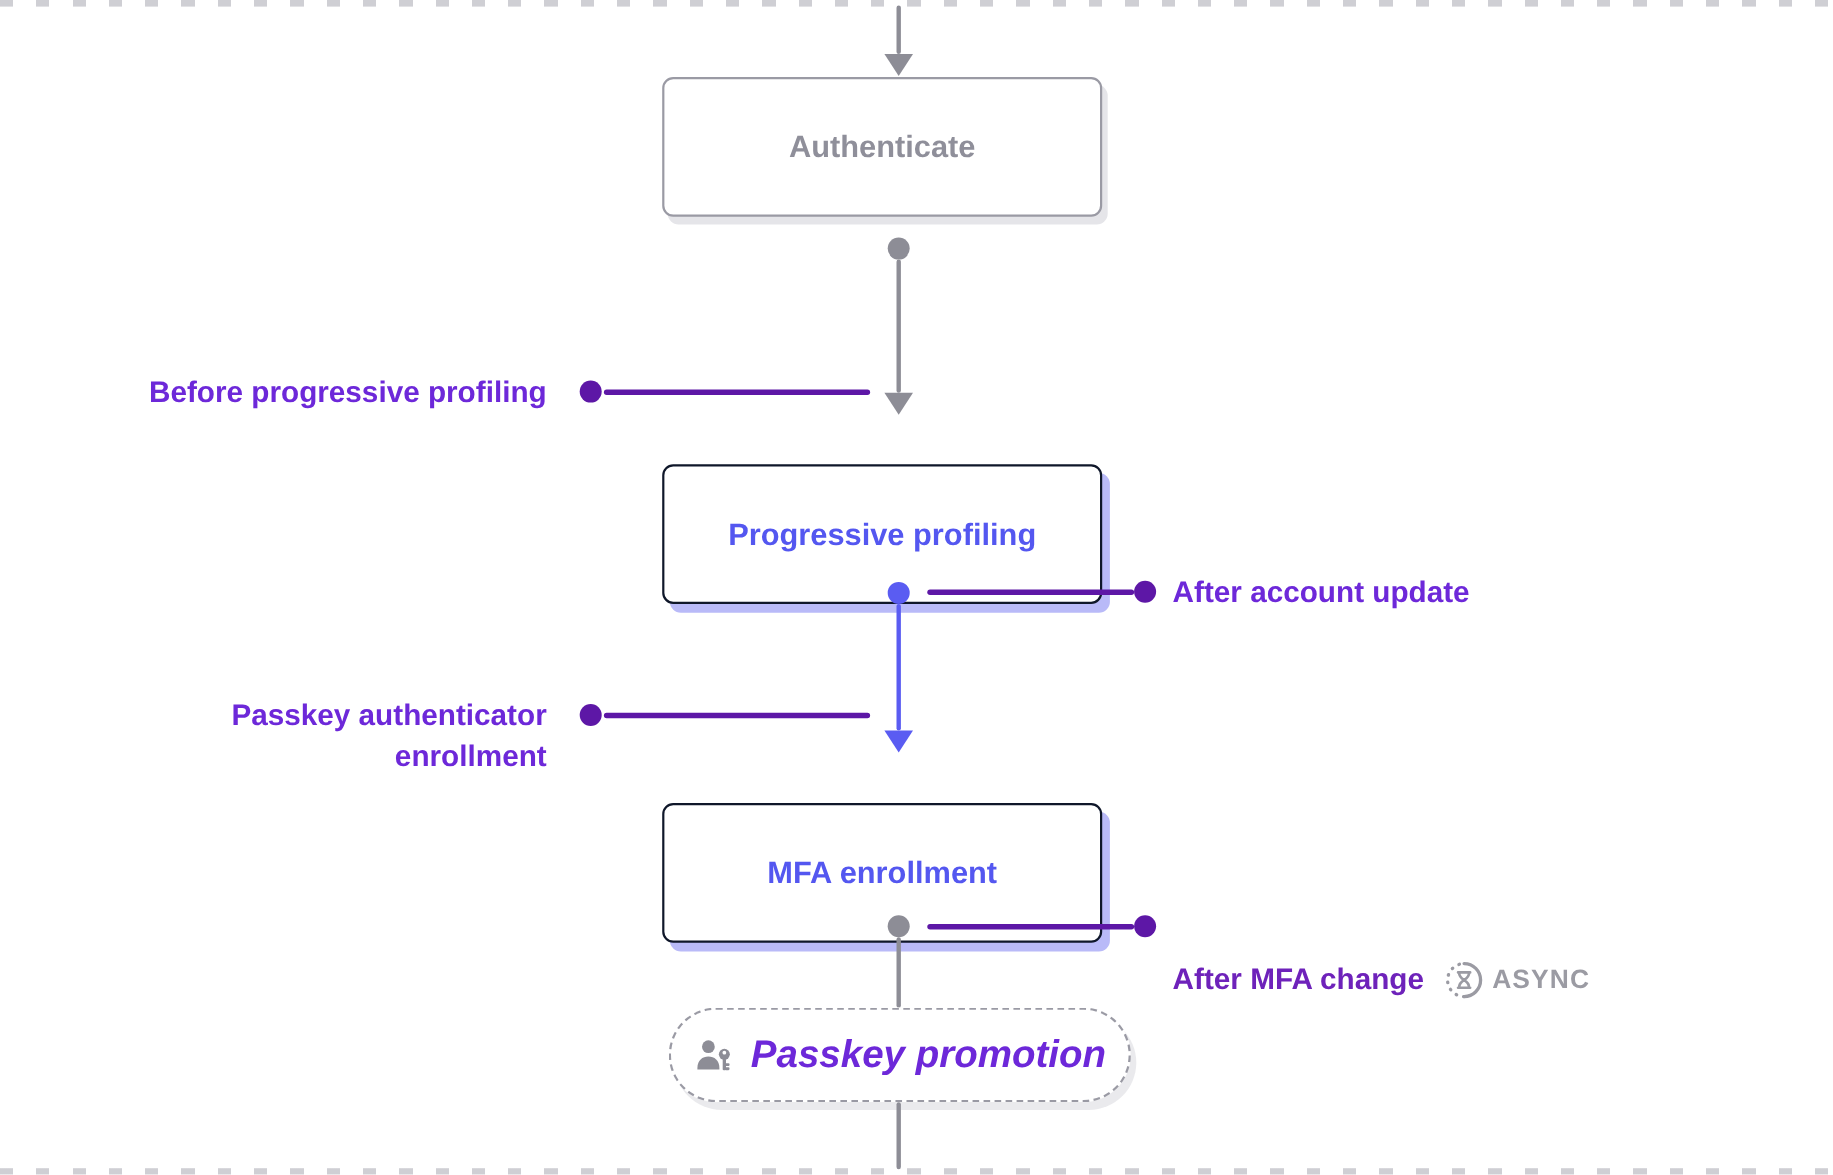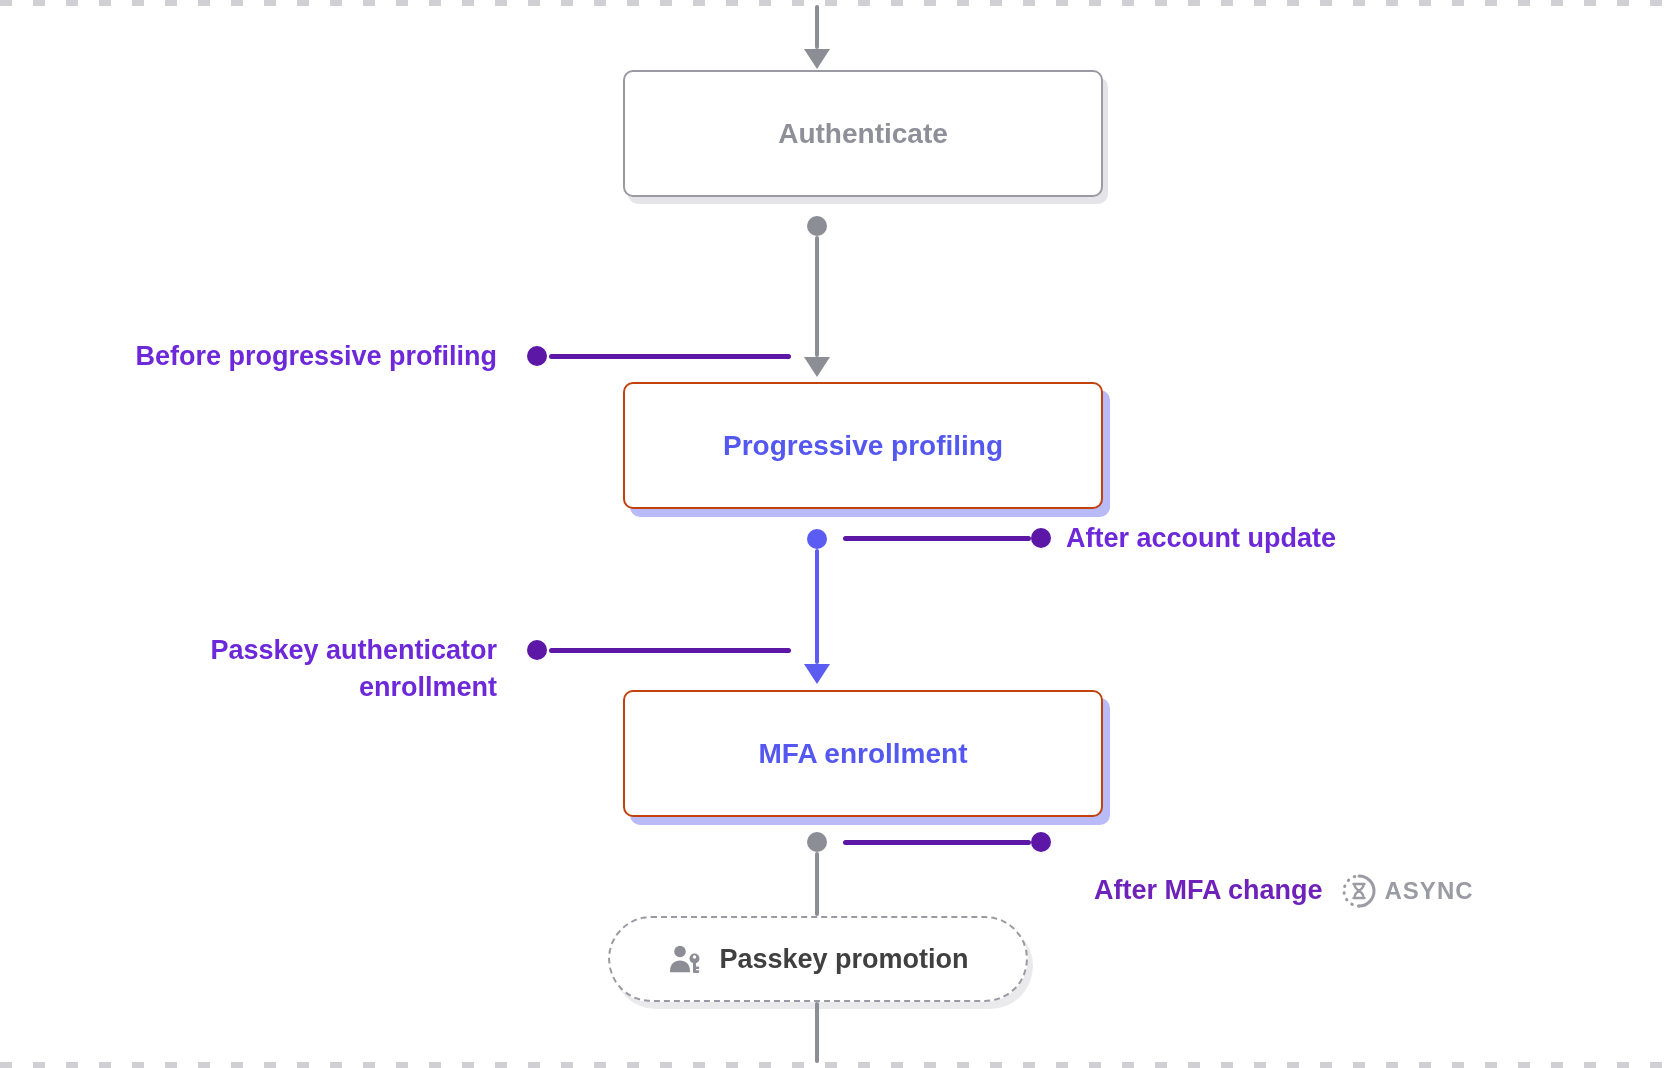--- a/index.html
+++ b/index.html
@@ -32,54 +32,55 @@
   .arrow-down.blue { border-top:20px solid #5a5cf2; }
 
   
   .dot { position:absolute; width:20px; height:20px; border-radius:50%; }
   .dot.gray { background:#8d8d96; }
   .dot.blue { background:#5a5cf2; }
   .dot.purple { background:#5d17a6; }
 
   
   .node {
-    position:absolute; left:623px; width:480px; height:127px;
+    position:absolute; left:602px; width:400px; height:127px;
     background:#ffffff; border-radius:10px;
     display:flex; align-items:center; justify-content:center;
     font-size:28px; font-weight:700;
   }
   .node.gray {
     border:2px solid #9a9aa4; color:#8f8f9a;
     box-shadow:5px 7px 0 rgba(160,160,175,0.28);
   }
   .node.indigo {
-    border:2px solid #c2410c; color:#5457f0;
+    border:2px solid #0f172a; color:#5457f0;
     box-shadow:7px 8px 0 #b9baf8;
+    margin-top:40px;
   }
   .node.pill {
     left:608px; width:420px; height:86px; border-radius:43px;
-    border:2px dashed #9a9aa4; color:#404040;
+    border:2px dashed #9a9aa4; color:#6d28d9;
     box-shadow:5px 7px 0 rgba(160,160,175,0.22);
-    gap:14px; font-size:27px;
+    gap:14px; font-size:35px;font-style:italic;
   }
 
   
   .hline { position:absolute; height:5px; border-radius:3px; background:#5d17a6; }
   .hline.left  { left:549px; width:242px; }
   .hline.right { left:843px; width:188px; }
 
   
   .hook-label {
     position:absolute; color:#6d28d9; font-size:27px; font-weight:700;
     line-height:37px; white-space:nowrap;
   }
   .hook-label.left { left:100px; width:397px; text-align:right; }
   .hook-label.right { left:1066px; text-align:center; }
 
-  .async-row { position:absolute; left:1066px; display:flex; align-items:center;margin-left:28px; }
+  .async-row { position:absolute; left:1066px; display:flex; align-items:center; }
   .async-row .hook-text { color:#6e22ba; font-size:27px; font-weight:700; white-space:nowrap; }
   .async-badge { display:flex; align-items:center; margin-left:18px; gap:8px; }
   .async-badge .async-text {
     color:#9b9ba3; font-size:24px; font-weight:700; letter-spacing:1px;
   }
   .icon svg { display:block; }
 </style>
 </head>
 <body>
 

